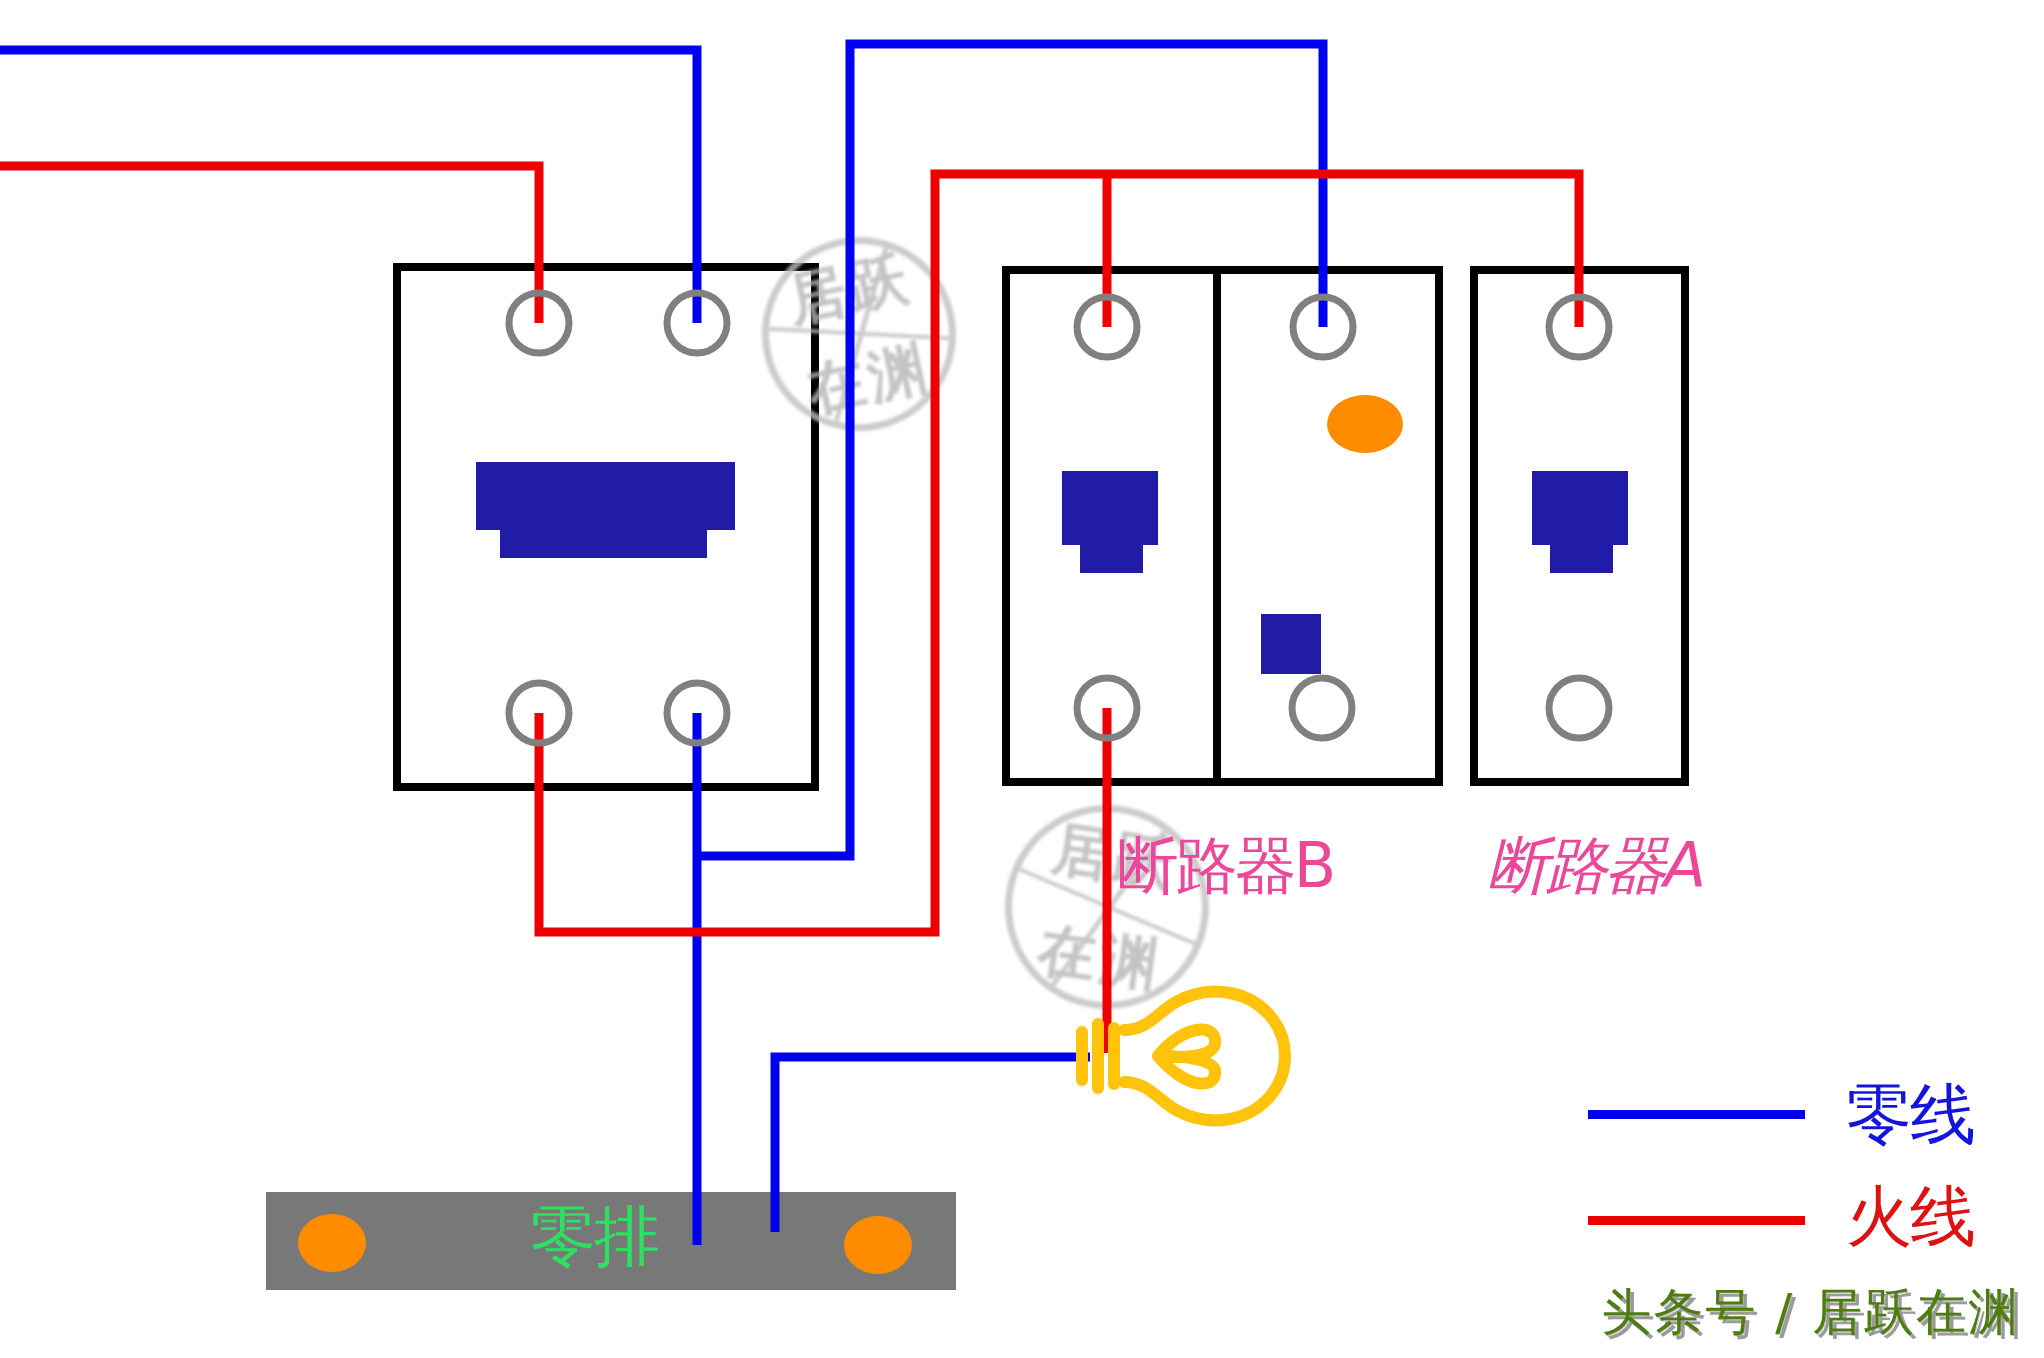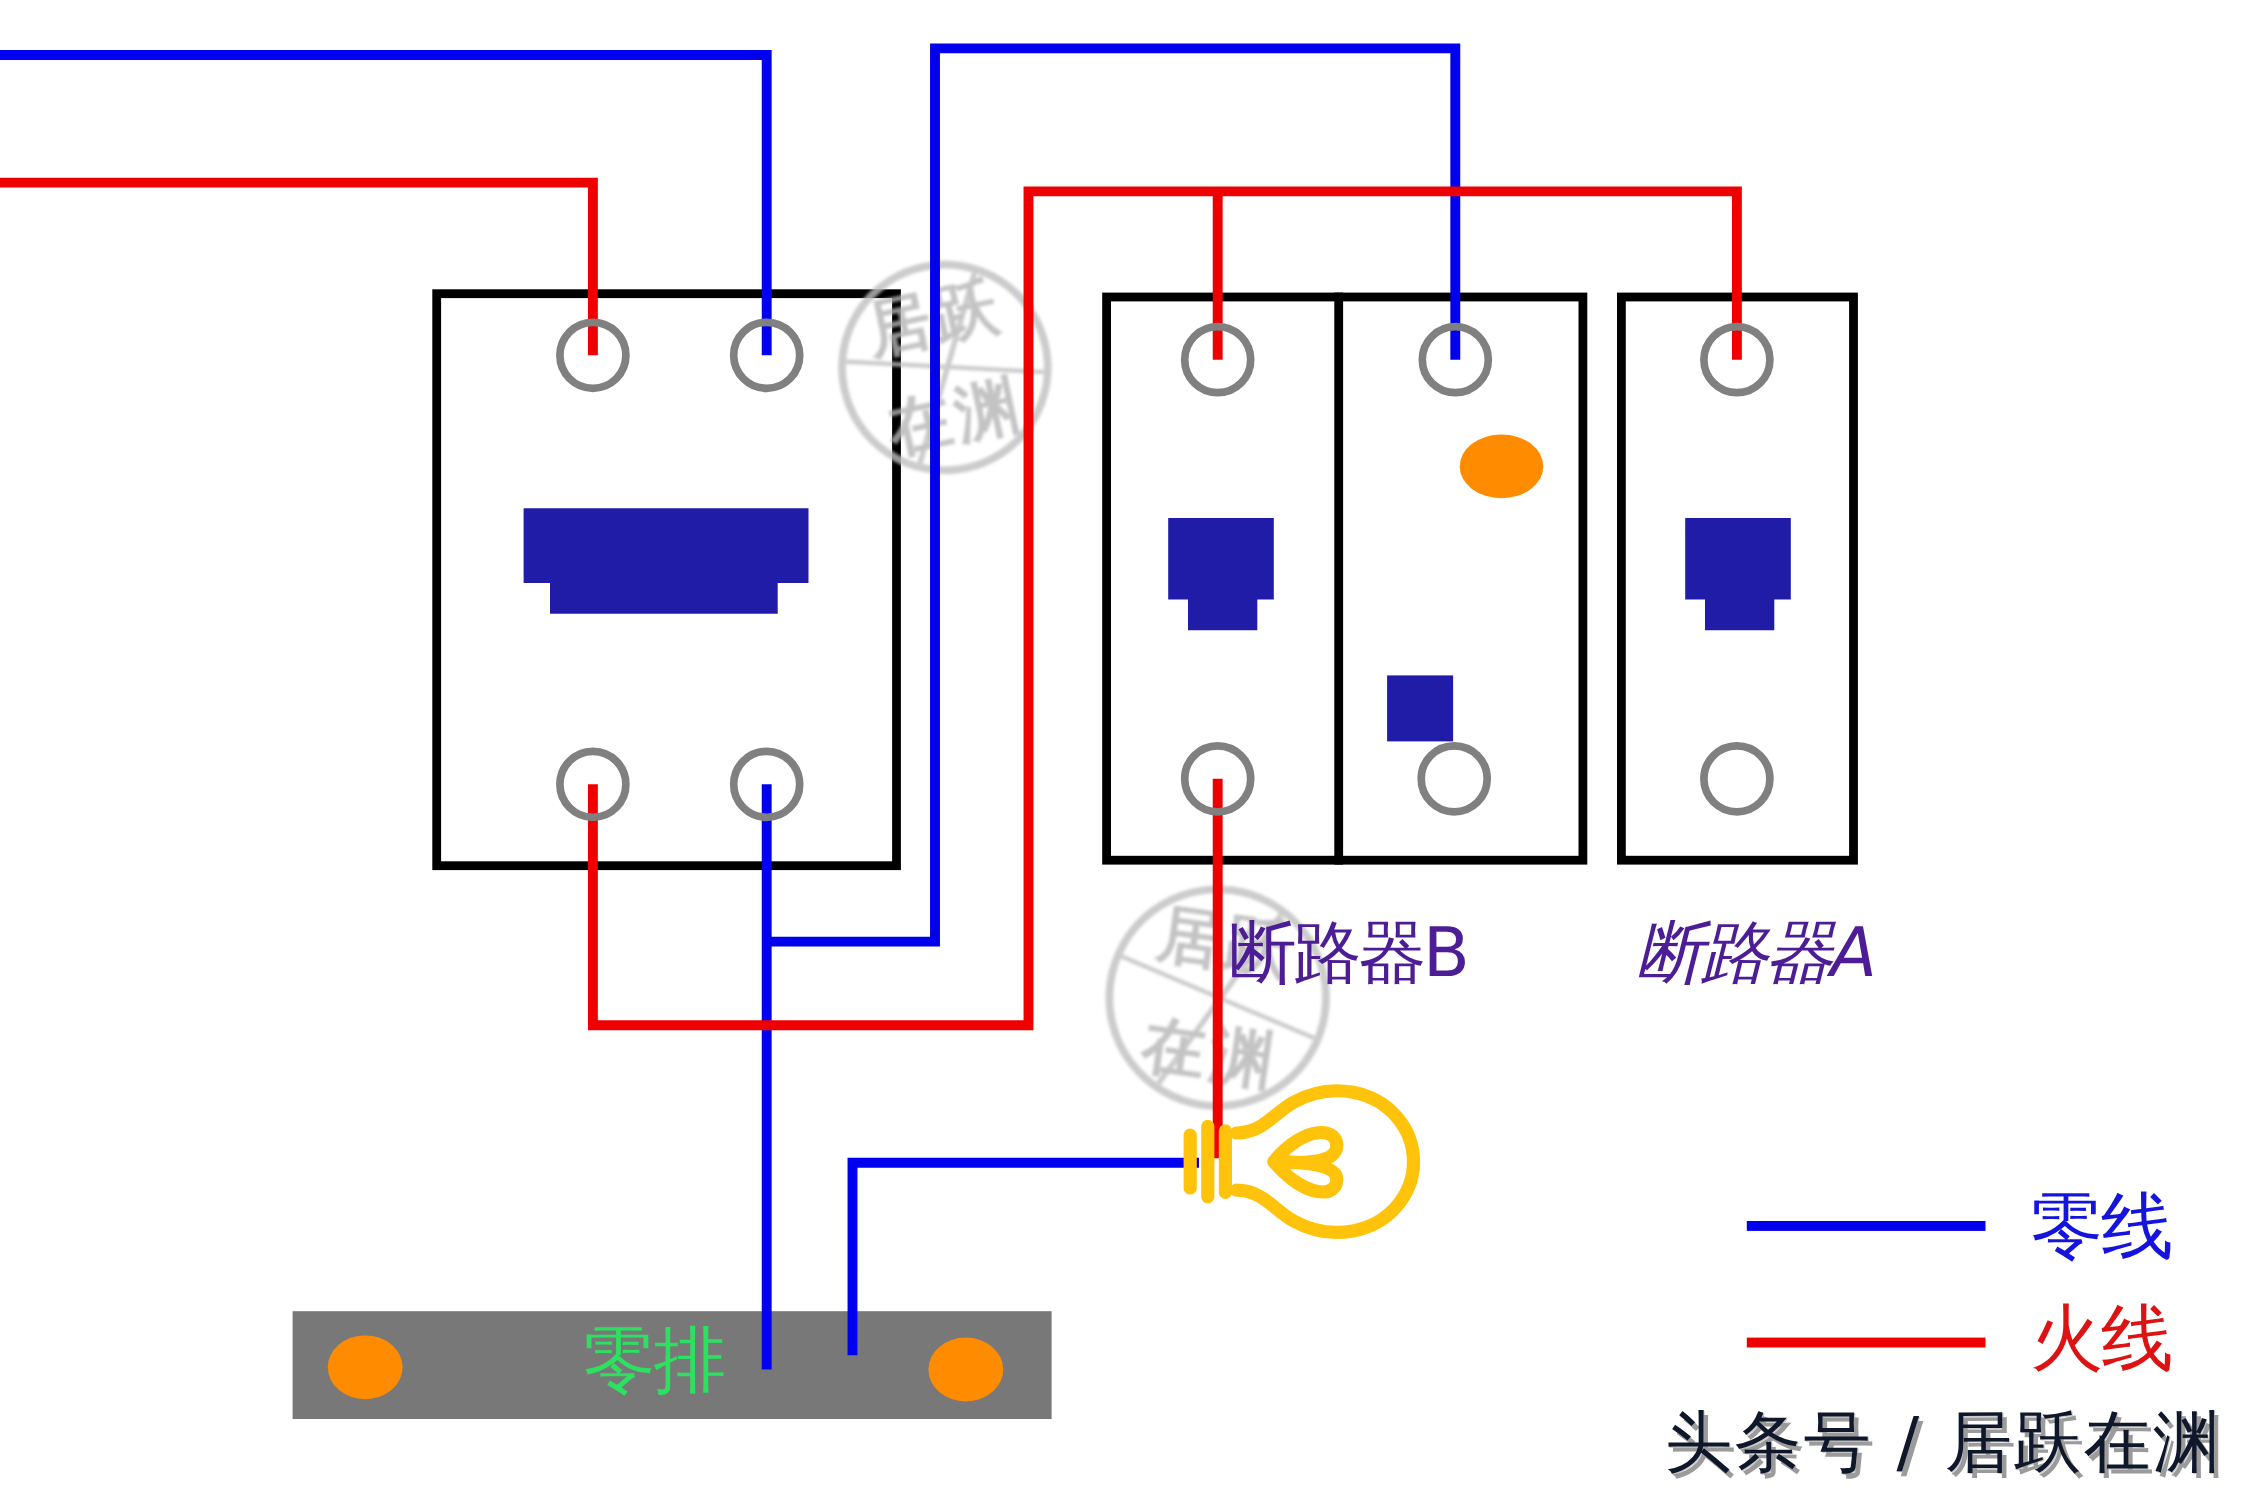--- a/index.html
+++ b/index.html
@@ -14,36 +14,36 @@
   #breaker-b-divider{position:absolute;left:1213px;top:266px;width:8px;height:520px;background:#000;}
   #breaker-a-box{left:1470px;top:266px;width:219px;height:520px;}
   
   #neutral-bar{position:absolute;left:266px;top:1192px;width:690px;height:98px;background:#787878;}
   #neutral-bar-label{
     position:absolute;left:530px;top:1200px;width:170px;text-align:left;
     color:#2ce060;font-size:66px;line-height:74px;letter-spacing:-2px;z-index:6;
   }
   
   .green-label{
-    position:absolute;top:830px;width:260px;text-align:center;color:#4c1d95;
+    position:absolute;top:830px;width:260px;text-align:center;color:#ec4899;
     font-size:62px;line-height:72px;letter-spacing:-3px;z-index:6;
   }
   #label-breaker-b{left:1095px;}
   #label-breaker-a{left:1465px;font-style:italic;}
   
   .legend-line{position:absolute;left:1588px;width:217px;height:9px;z-index:4;}
   #legend-neutral-line{top:1110px;background:#0000ee;}
   #legend-live-line{top:1216px;background:#ee0000;}
   .legend-label{position:absolute;left:1846px;width:200px;font-size:66px;line-height:74px;letter-spacing:-2px;z-index:4;}
   #legend-neutral-label{top:1078px;color:#1414dd;}
   #legend-live-label{top:1180px;color:#dd1212;}
   
   #caption{
-    position:absolute;right:24px;top:1282px;font-size:61px;line-height:60px;
-    color:#0f172a;letter-spacing:2px;z-index:6;
+    position:absolute;right:24px;top:1282px;font-size:50px;line-height:60px;
+    color:#4d7c0f;letter-spacing:2px;z-index:6;
     text-shadow:4px 4px 0 #9b9b9b,1px 1px 0 #c8c8c8;
   }
   
   .stamp{
     position:absolute;border:7px solid #bfbfbf;border-radius:50%;
     opacity:.8;filter:blur(1.5px);z-index:2;overflow:hidden;
   }
   #watermark-1{left:762px;top:237px;width:180px;height:180px;transform:rotate(-12deg);}
   #watermark-2{left:1005px;top:805px;width:190px;height:190px;transform:rotate(8deg);}
   .stamp .bar{position:absolute;left:50%;top:-10%;width:5px;height:120%;background:#bfbfbf;transform:rotate(28deg);}

